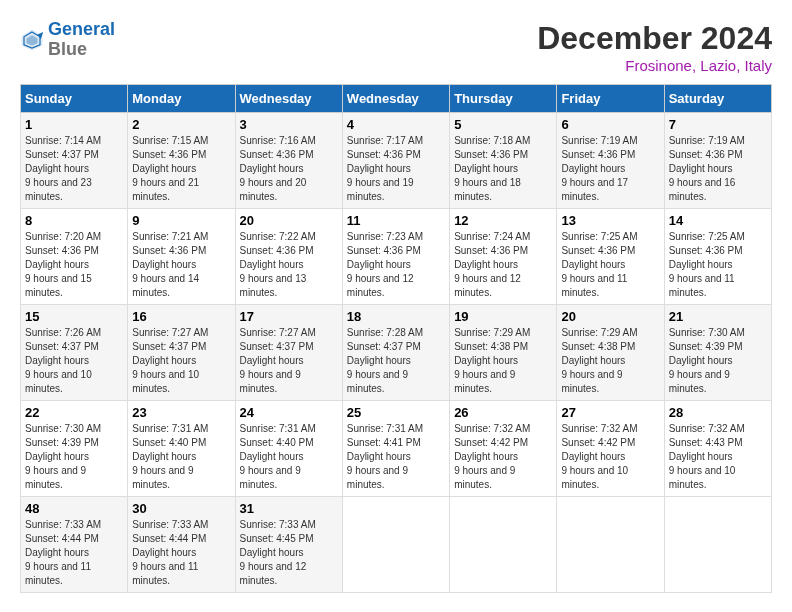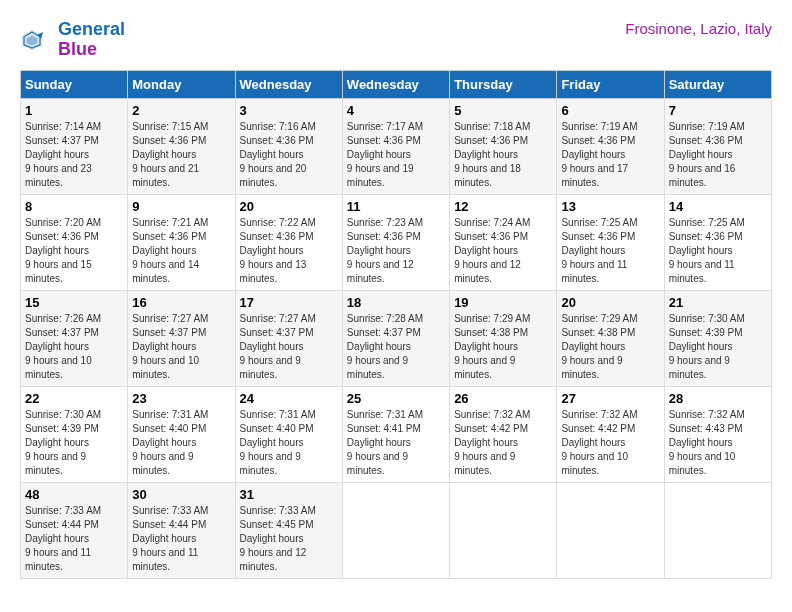--- a/index.html
+++ b/index.html
@@ -12,21 +12,21 @@
     }
     .header {
       display: flex;
       justify-content: space-between;
       align-items: flex-start;
       margin-bottom: 10px;
     }
     .logo {
       display: flex;
       align-items: center;
-      gap: 14px;
+      gap: 4px;
     }
     .logo-text {
       font-size: 18px;
       font-weight: bold;
       color: #333;
       line-height: 1.1;
     }
     .logo-text span {
       color: #1a6bb5;
     }
@@ -95,24 +95,25 @@
 <div class="header">
   <div class="logo">
     <svg class="logo-icon" viewBox="0 0 30 30">
       <polygon points="15,2 28,10 28,22 15,28 2,22 2,10" fill="#1a6bb5" opacity="0.15"></polygon>
       <polygon points="15,5 25,11 25,21 15,25 5,21 5,11" fill="none" stroke="#1a6bb5" stroke-width="1.5"></polygon>
       <polygon points="15,9 22,13 22,19 15,22 8,19 8,13" fill="#1a6bb5" opacity="0.4"></polygon>
       <polygon points="22,8 29,5 26,14" fill="#1a6bb5"></polygon>
     </svg>
     <div class="logo-text">
       <div><span>General</span></div>
-      <div><span style="color:#a21caf">Blue</span></div>
+      <div><span style="color:#737373">Blue</span></div>
     </div>
   </div>
   <div class="title-block">
+    <div class="month-title">December 2024</div>
     <div class="location">Frosinone, Lazio, Italy</div>
   </div>
 </div>
 
 <table>
   <thead>
     <tr id="header-row">
         <th>Sunday</th>
         <th>Monday</th>
         <th>Wednesday</th>

